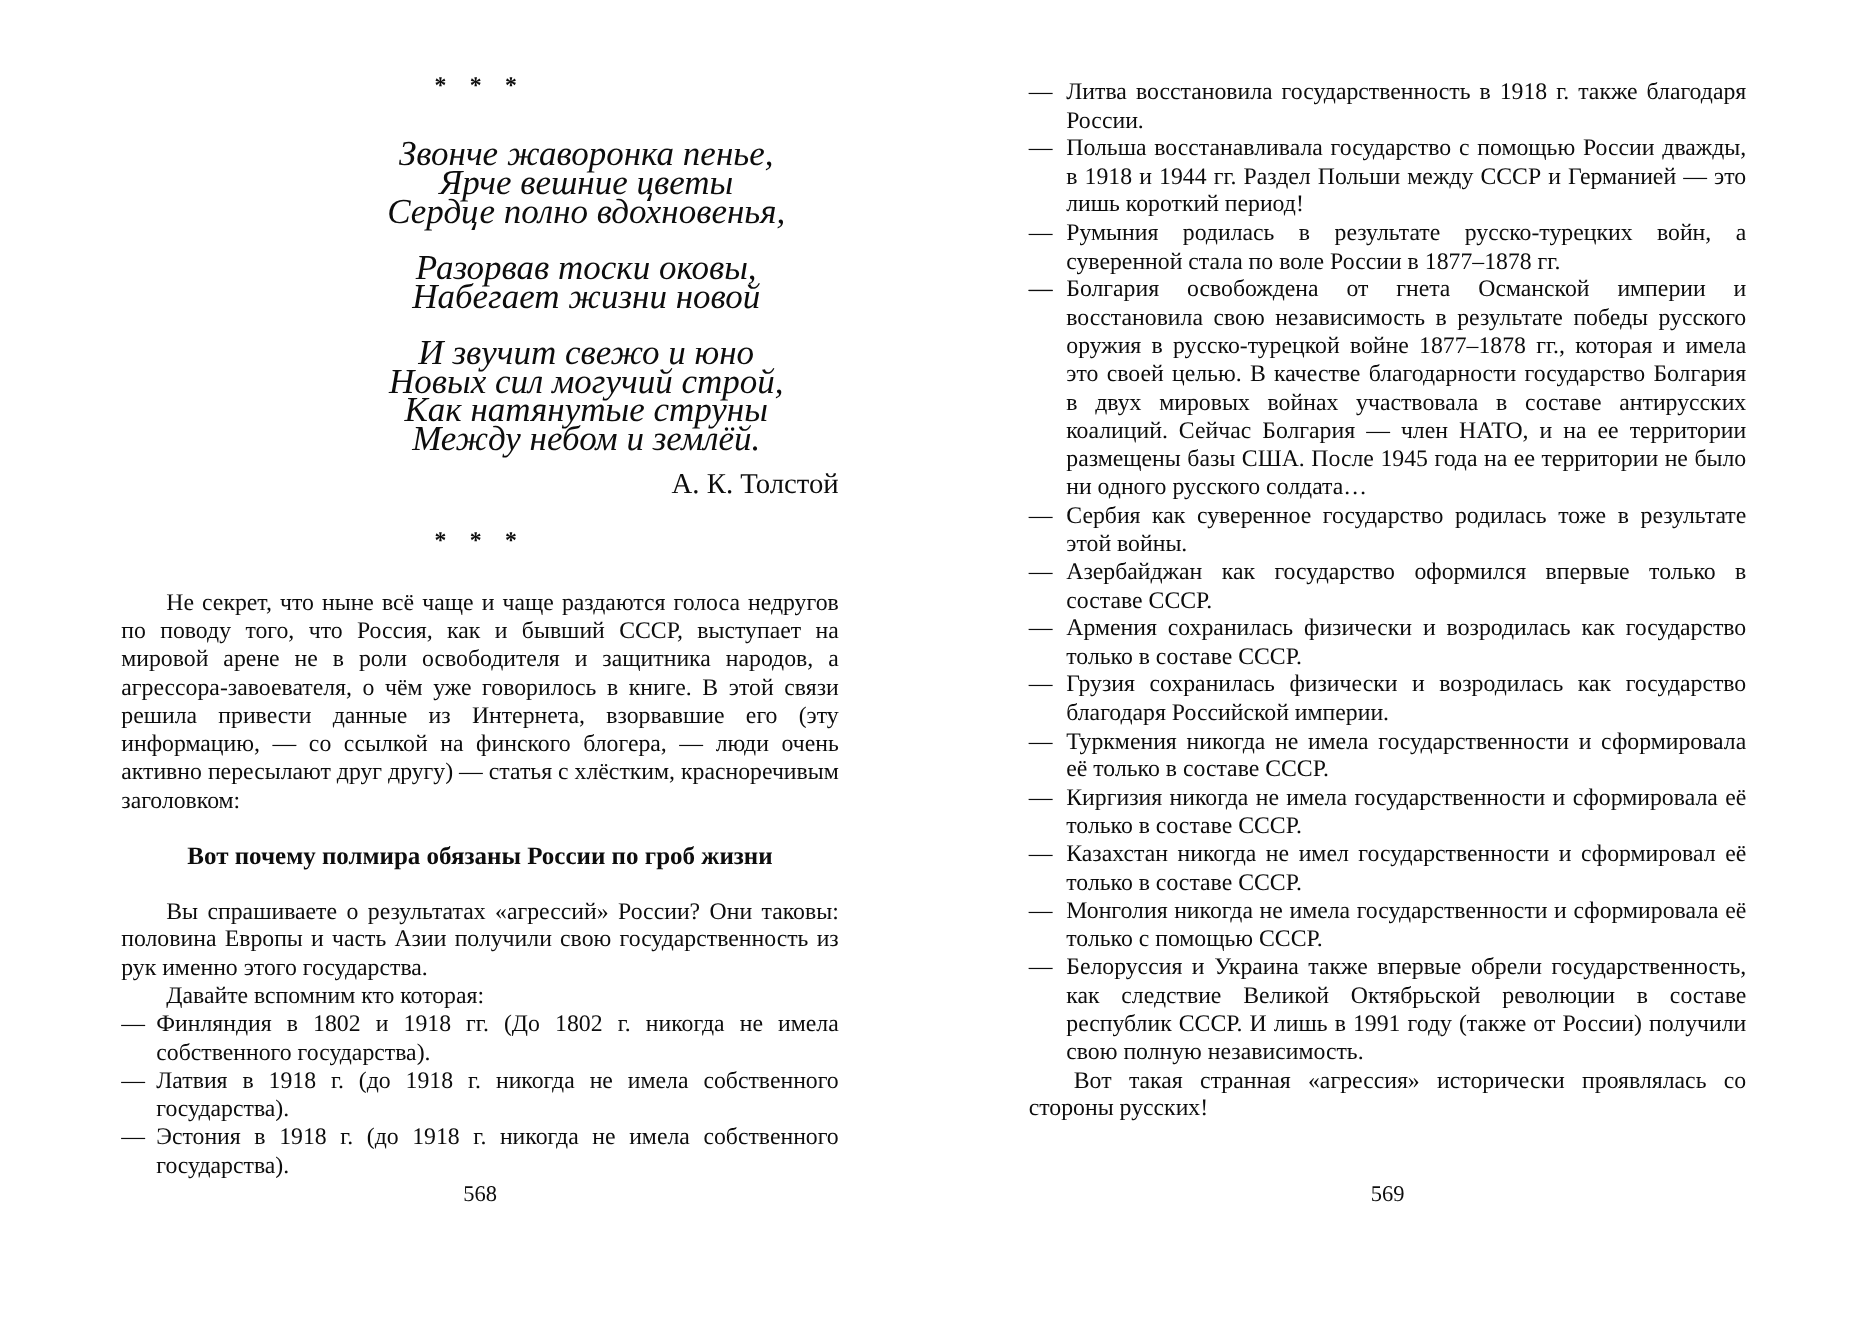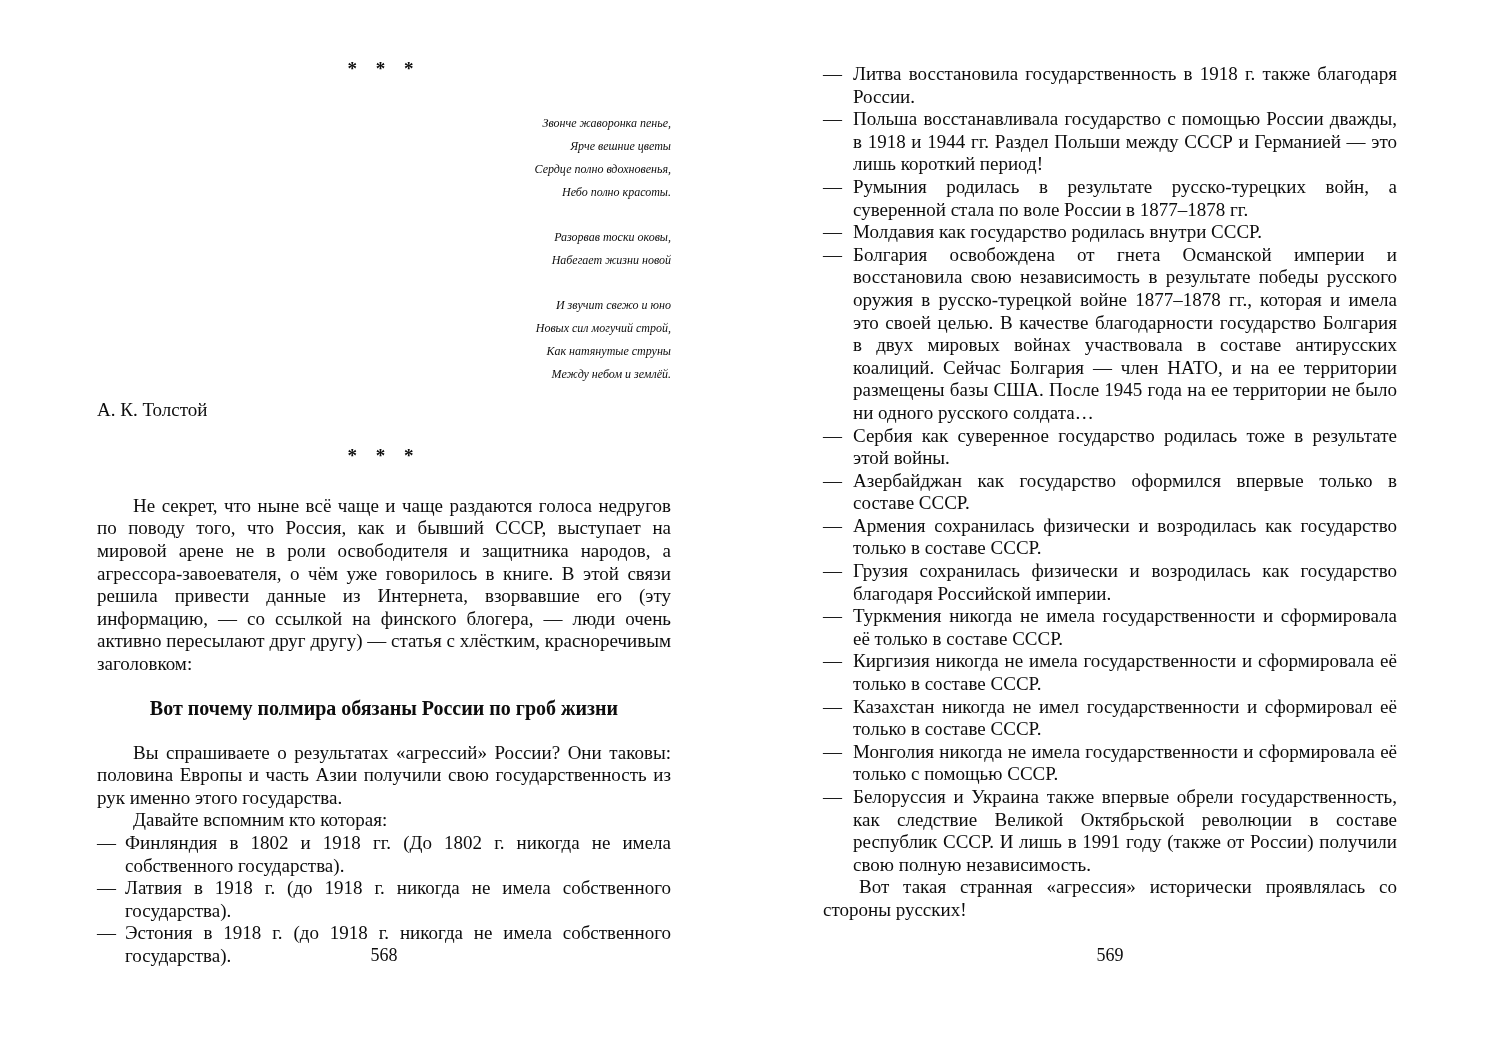--- a/index.html
+++ b/index.html
@@ -38,32 +38,32 @@
     font-size: 19px;
     letter-spacing: 7px;
     text-indent: 0;
   }
   .stars-top { margin: 58px 0 0 0; }
   .stars-mid { margin: 24px 0 0 0; }
 
   .poem {
     margin: 31px 0 0 170px;
     font-style: italic;
-    font-size: 12px;
+    font-size: 28px;
     line-height: 23px;
-    text-align: right;
+    text-align: center;
   }
   .stanza { margin: 0; }
   .stanza + .stanza { margin-top: 22px; }
   .poem-line { white-space: nowrap; }
 
   .attribution {
     margin: 13px 0 0 0;
-    text-align: left;
-    font-size: 19px;
+    text-align: right;
+    font-size: 23px;
   }
 
   .para {
     margin: 0;
     text-indent: 36px;
   }
   .intro   { margin-top: 27px; }
   .results { margin-top: 22px; }
   .closing { margin-top: 0; }
 
@@ -107,21 +107,20 @@
 
   <div class="page page-left">
 
     <div class="stars stars-top">* * *</div>
 
     <div class="poem">
       <div class="stanza">
         <div class="poem-line">Звонче жаворонка пенье,</div>
         <div class="poem-line">Ярче вешние цветы</div>
         <div class="poem-line">Сердце полно вдохновенья,</div>
-        <div class="poem-line">Небо полно красоты.</div>
       </div>
       <div class="stanza">
         <div class="poem-line">Разорвав тоски оковы,</div>
         <div class="poem-line">Набегает жизни новой</div>
       </div>
       <div class="stanza">
         <div class="poem-line">И звучит свежо и юно</div>
         <div class="poem-line">Новых сил могучий строй,</div>
         <div class="poem-line">Как натянутые струны</div>
         <div class="poem-line">Между небом и землёй.</div>
@@ -168,21 +167,20 @@
       <div class="dash-item">
         <span class="dash">—</span>
         <span>Польша восстанавливала государство с помощью России дважды, в 1918 и 1944 гг. Раздел Польши между СССР и Германией — это лишь короткий период!</span>
       </div>
       <div class="dash-item">
         <span class="dash">—</span>
         <span>Румыния родилась в результате русско-турецких войн, а суверенной стала по воле России в 1877–1878 гг.</span>
       </div>
       <div class="dash-item">
         <span class="dash">—</span>
-        <span>Молдавия как государство родилась внутри СССР.</span>
       </div>
       <div class="dash-item">
         <span class="dash">—</span>
         <span>Болгария освобождена от гнета Османской империи и восстановила свою независимость в результате победы русского оружия в русско-турецкой войне 1877–1878 гг., которая и имела это своей целью. В качестве благодарности государство Болгария в двух мировых войнах участвовала в составе антирусских коалиций. Сейчас Болгария — член НАТО, и на ее территории размещены базы США. После 1945 года на ее территории не было ни одного русского солдата…</span>
       </div>
       <div class="dash-item">
         <span class="dash">—</span>
         <span>Сербия как суверенное государство родилась тоже в результате этой войны.</span>
       </div>
       <div class="dash-item">

